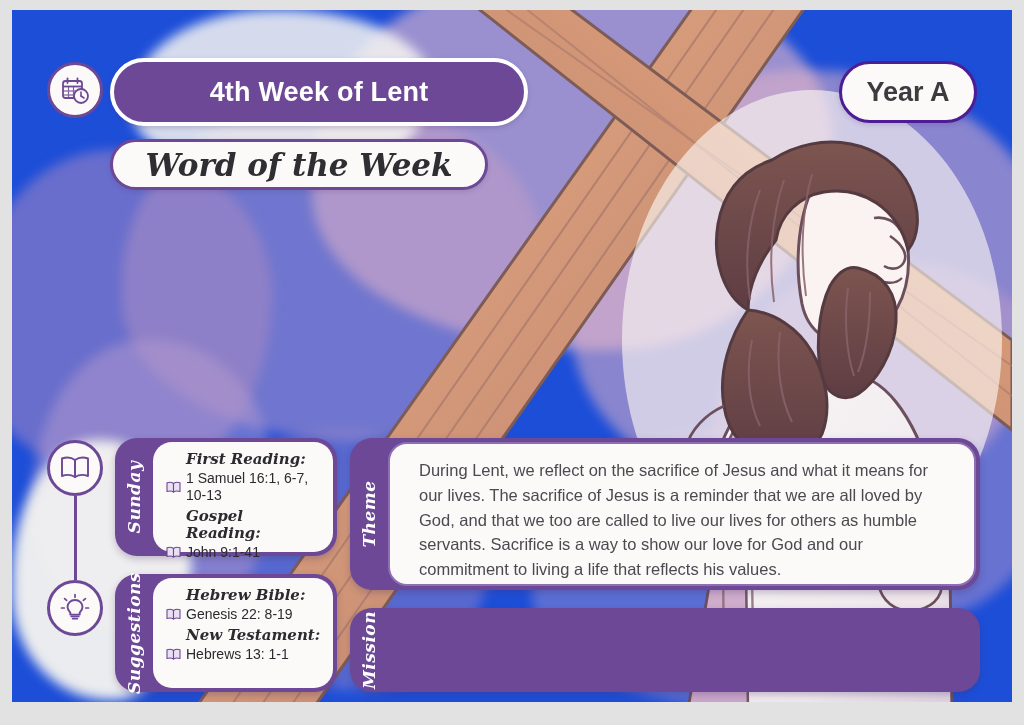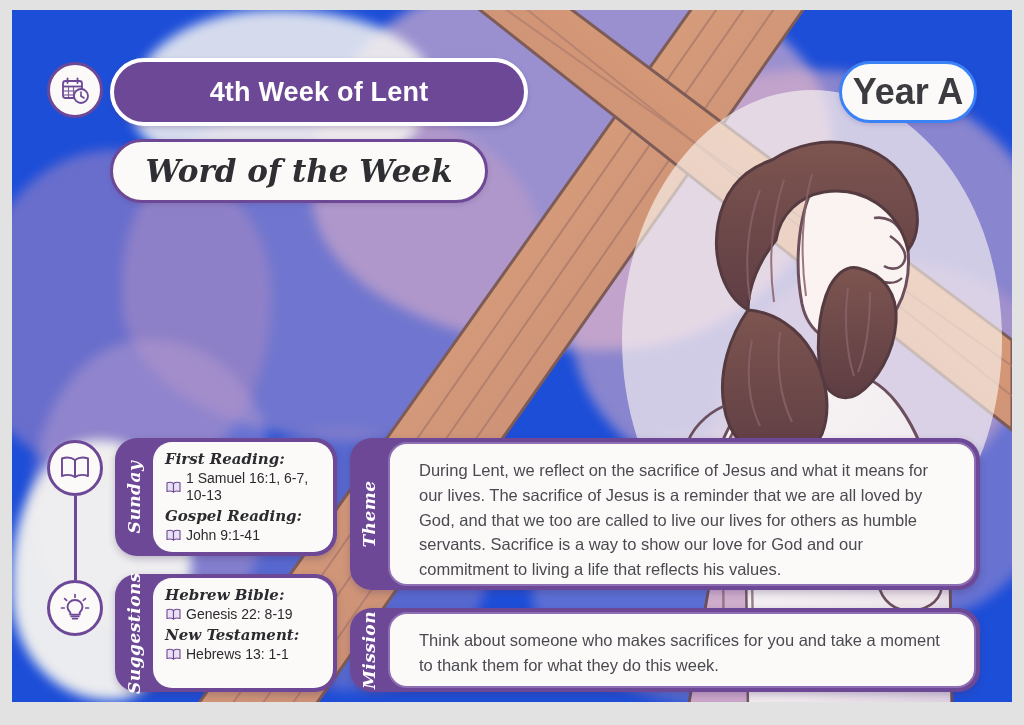--- a/index.html
+++ b/index.html
@@ -42,31 +42,31 @@
     display:flex;align-items:center;justify-content:center;
     box-sizing:border-box;
   }
   .pill-week{
     left:98px;top:48px;width:418px;height:68px;
     background:#6d4896;border:4px solid #ffffff;
     color:#ffffff;font-size:27px;font-weight:bold;letter-spacing:.2px;
     box-shadow:0 2px 5px rgba(80,50,110,.25);
   }
   .pill-word{
-    left:98px;top:129px;width:378px;height:64px;
+    left:98px;top:129px;width:378px;height:51px;
     background:#fbfaf9;border:3px solid #6d4896;
     color:#2f2f33;
     font-family:"DejaVu Serif", serif;
     font-style:italic;font-size:31px;font-weight:bold;
     box-shadow:0 2px 5px rgba(80,50,110,.18);
   }
   .pill-year{
     left:827px;top:51px;width:138px;height:62px;
-    background:#fbfaf9;border:3px solid #3b82f6;
-    color:#3c3c40;font-size:36px;font-weight:bold;
+    background:#fbfaf9;border:3px solid #4c1d95;
+    color:#3c3c40;font-size:27px;font-weight:bold;
     box-shadow:0 2px 5px rgba(80,50,110,.18);
   }
 
   
   .bigword{
     position:absolute;left:105px;top:243px;
     font-size:108px;font-weight:bold;color:#ffffff;
     letter-spacing:-1px;line-height:1;
     text-shadow:0 3px 7px rgba(90,60,110,.35);
     white-space:nowrap;
@@ -113,21 +113,21 @@
   }
 
   
   .card-sunday{left:103px;top:428px;width:222px;height:118px;}
   .card-sugg{left:103px;top:564px;width:222px;height:118px;}
   .card-sunday .sheet,.card-sugg .sheet{padding:9px 10px 6px 12px;}
 
   .rd-label{
     font-family:"DejaVu Serif", serif;
     font-style:italic;font-weight:bold;
-    font-size:15px;color:#2b2b2f;line-height:1.15;
+    font-size:15px;color:#2b2b2f;line-height:1.15;margin-left:21px;
   }
   .rd-ref{
     display:flex;align-items:center;gap:4px;
     font-size:14px;color:#2b2b2f;line-height:1.2;margin:2px 0 4px 0;
   }
   .bookglyph{flex:0 0 17px;width:17px;height:13px;}
 
   
   .card-theme{left:338px;top:428px;width:630px;height:152px;}
   .card-mission{left:338px;top:598px;width:630px;height:84px;}
@@ -371,19 +371,16 @@
       </div>
       <div class="sheet">
         <div class="body-text">During Lent, we reflect on the sacrifice of Jesus and what it means for our lives. The sacrifice of Jesus is a reminder that we are all loved by God, and that we too are called to live our lives for others as humble servants. Sacrifice is a way to show our love for God and our commitment to living a life that reflects his values.</div>
       </div>
     </div>
 
     <div class="card card-mission">
       <div class="tab">
         <span>Mission</span>
       </div>
-      <div class="sheet">
-        <div class="body-text">Think about someone who makes sacrifices for you and take a moment to thank them for what they do this week.</div>
-      </div>
     </div>
 
   </div>
 </div>
 
 </body></html>

